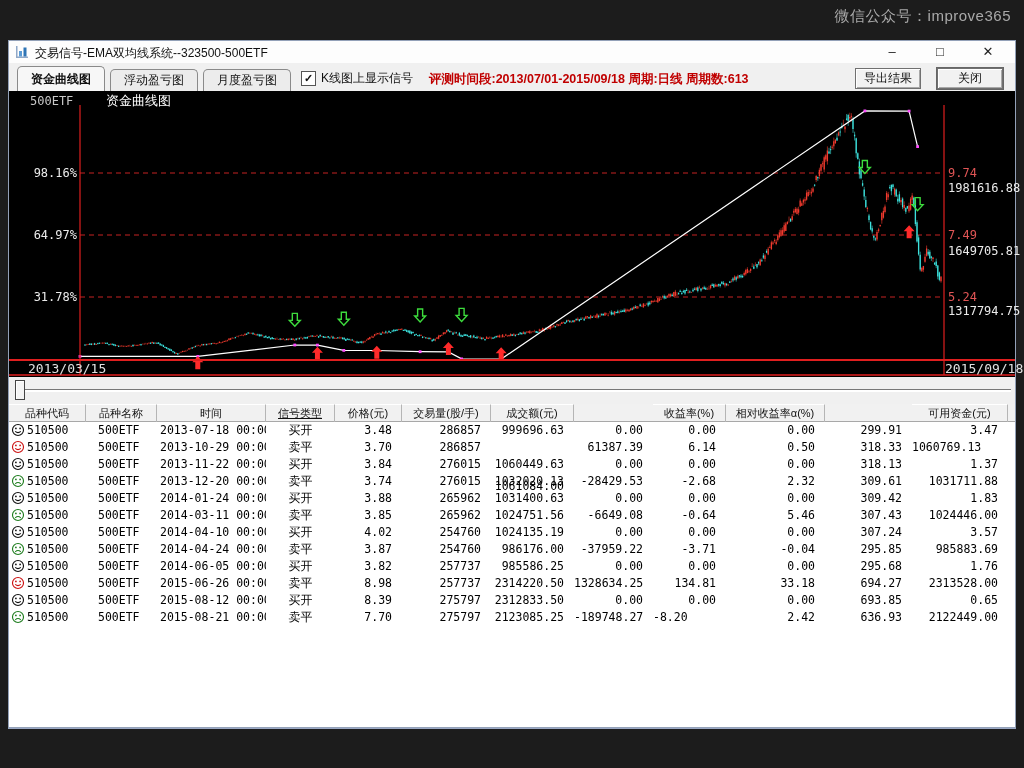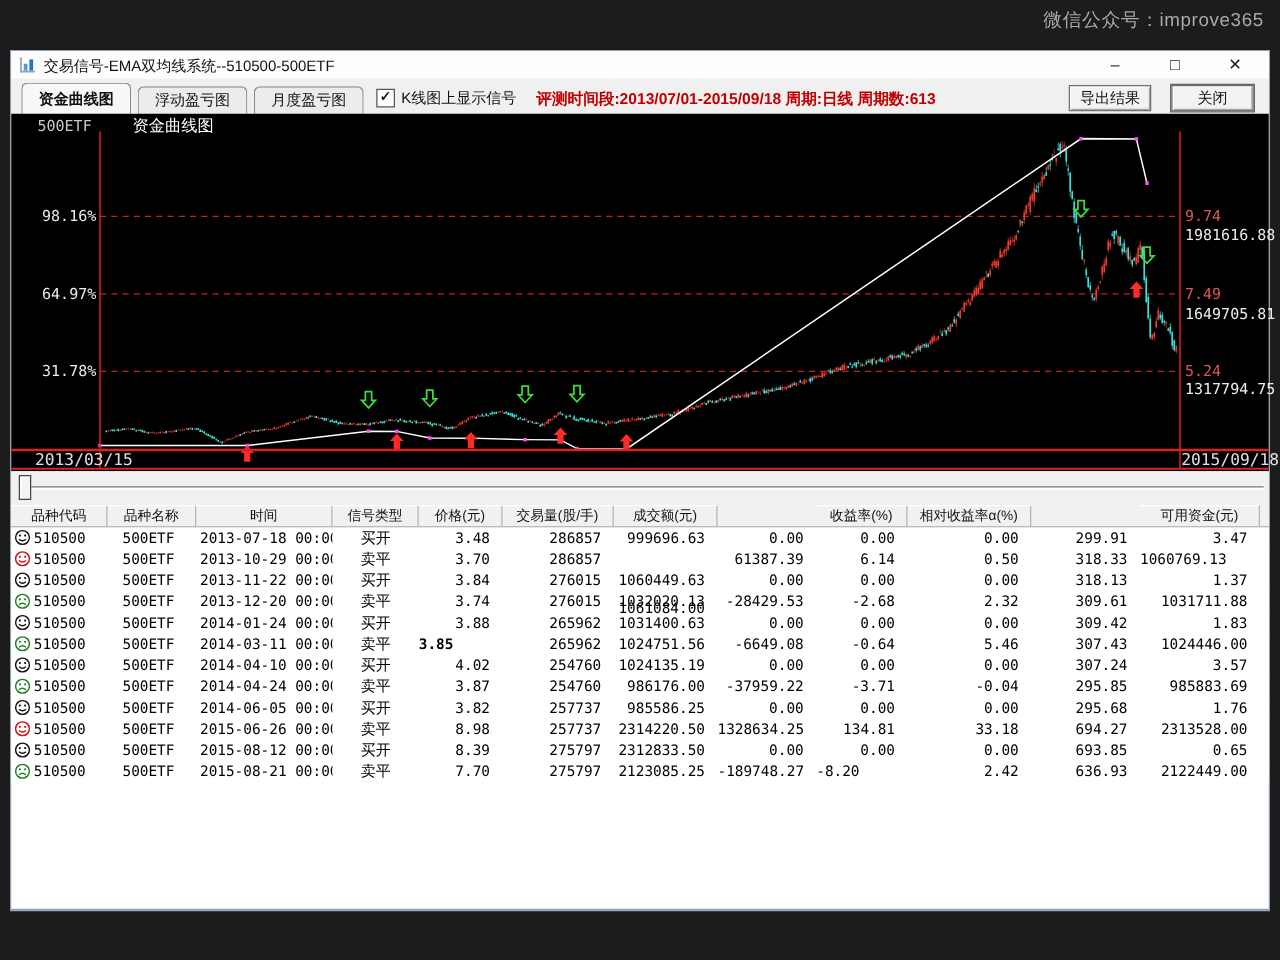--- a/index.html
+++ b/index.html
@@ -62,21 +62,21 @@
 
 <div class="window">
 
   <div class="titlebar">
     <svg class="app-icon" viewBox="0 0 16 16">
       <rect x="2" y="2" width="1.5" height="12" fill="#8fa8c8"></rect>
       <rect x="2" y="12.5" width="12" height="1.5" fill="#8fa8c8"></rect>
       <rect x="5" y="7" width="3" height="5.5" fill="#5b9bd5"></rect>
       <rect x="9.5" y="3.5" width="3" height="9" fill="#2e75b6"></rect>
     </svg>
-    <span class="title-text">交易信号-EMA双均线系统--510500-500ETF</span>
+    <span class="title-text">交易信号-EMA双均线系统--323500-500ETF</span>
     <span class="win-btn btn-min">–</span>
     <span class="win-btn btn-max">□</span>
     <span class="win-btn btn-close">✕</span>
   </div>
 
   <div class="toolbar">
     <div class="tabs">
       <div class="tab selected">资金曲线图</div>
       <div class="tab">浮动盈亏图</div>
       <div class="tab">月度盈亏图</div>
@@ -1215,21 +1215,21 @@
 
   <div class="hscroll">
     <div class="groove"></div>
     <div class="thumb"></div>
   </div>
 
   <div class="thead" id="thead">
       <div class="th" style="width: 77px;">品种代码</div>
       <div class="th" style="width: 71px;">品种名称</div>
       <div class="th" style="width: 109px;">时间</div>
-      <div class="th" style="width: 69px;">信号类型</div>
+      <div class="th" style="width: 69px; text-decoration: underline;">信号类型</div>
       <div class="th" style="width: 67px;">价格(元)</div>
       <div class="th" style="width: 89px;">交易量(股/手)</div>
       <div class="th" style="width: 83px;">成交额(元)</div>
       <div class="th" style="width: 79px; margin-top: 46px;">收益(元)</div>
       <div class="th" style="width: 73px;">收益率(%)</div>
       <div class="th" style="width: 99px;">相对收益率α(%)</div>
       <div class="th" style="width: 87px; margin-top: 39px;">手续费(元)</div>
       <div class="th" style="width: 96px;">可用资金(元)</div>
     </div>
   <div class="tbody" id="tbody">
@@ -1331,21 +1331,21 @@
       <div class="trow">
         <div class="td" style="width: 77px;"><svg class="face" width="14" height="14" viewBox="0 0 16 16">
             <circle cx="8" cy="8" r="6.3" fill="#fff" stroke="#1e7d1e" stroke-width="1.3"></circle>
             <circle cx="5.6" cy="6.2" r="1" fill="#1e7d1e"></circle>
             <circle cx="10.4" cy="6.2" r="1" fill="#1e7d1e"></circle>
             <path d="M4.8 11.2 Q8 8.4 11.2 11.2" stroke="#1e7d1e" stroke-width="1.2" fill="none"></path>
           </svg><span>510500</span></div>
         <div class="td" style="width: 71px; padding-left: 12px;">500ETF</div>
         <div class="td" style="width: 109px; padding-left: 3px;">2014-03-11 00:00</div>
         <div class="td cn" style="width: 69px; text-align: center;">卖平</div>
-        <div class="td" style="width: 67px; padding-right: 10px; font-weight: bold;">3.85</div>
+        <div class="td" style="width: 67px; text-align: right; padding-right: 10px;">3.85</div>
         <div class="td" style="width: 89px; text-align: right; padding-right: 10px;">265962</div>
         <div class="td" style="width: 83px; text-align: right; padding-right: 10px;">1024751.56</div>
         <div class="td" style="width: 79px; text-align: right; padding-right: 10px;">-6649.08</div>
         <div class="td" style="width: 73px; text-align: right; padding-right: 10px;">-0.64</div>
         <div class="td" style="width: 99px; text-align: right; padding-right: 10px;">5.46</div>
         <div class="td" style="width: 87px; text-align: right; padding-right: 10px;">307.43</div>
         <div class="td" style="width: 96px; text-align: right; padding-right: 10px;">1024446.00</div>
       </div>
       <div class="trow">
         <div class="td" style="width: 77px;"><svg class="face" width="14" height="14" viewBox="0 0 16 16">

